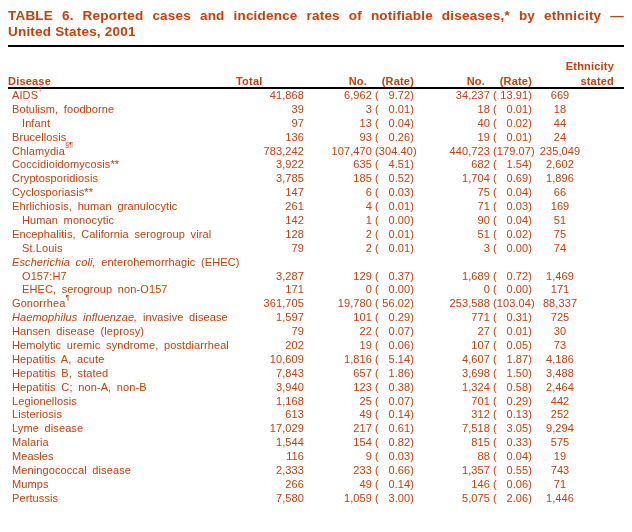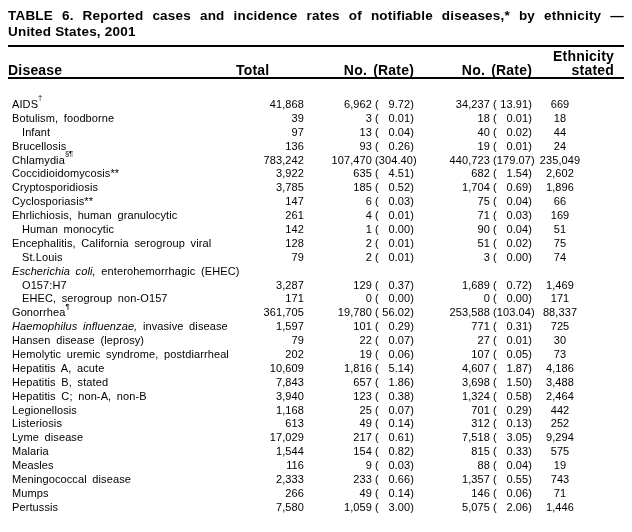--- a/index.html
+++ b/index.html
@@ -1,47 +1,47 @@
 <!DOCTYPE html>
 <html><head>
 <meta charset="utf-8">
 <style>
   html,body { margin:0; padding:0; background:#ffffff; }
   .page {
     width:632px; height:532px; box-sizing:border-box;
-    background:#ffffff; color:#000000;
+    background:#ffffff; color:#c2410c;
     font-family:"Liberation Sans", sans-serif;
     padding:8px 8px 0 8px;
     overflow:hidden;
   }
   
   .title { font-weight:bold; font-size:13.5px; line-height:16px; letter-spacing:0.2px; }
   .title .l1 { text-align:justify; text-align-last:justify; }
   .rule { border:0; border-top:2px solid #000; margin:0; }
   .rule-title { margin-top:5px; }
   
   .cols { display:grid; grid-template-columns:228px 68px 68px 42px 76px 42px 92px; }
   
-  .thead { font-weight:bold; font-size:14px; letter-spacing:0.2px; margin-top:2px; }
+  .thead { font-weight:bold; font-size:11px; letter-spacing:0.2px; margin-top:12px; }
   .hrowA { height:13px; align-items:end; }
   .hrowB { height:15px; align-items:end; }
   .hrowC { height:15px; align-items:end; }
   .eth { grid-column:7; text-align:right; padding-right:10px; line-height:12px; }
   .grp-h { grid-column:3 / 5; text-align:center; border-bottom:1.5px solid #000; padding-bottom:1px; margin-left:12px; }
   .grp-nh { grid-column:5 / 7; text-align:center; border-bottom:1.5px solid #000; padding-bottom:1px; margin-left:12px; }
   .hC { padding-bottom:0; }
   .h-disease { grid-column:1; text-align:left; }
   .h-total { grid-column:2; text-align:left; }
   .h-no1 { grid-column:3; text-align:right; padding-right:5px; }
   .h-rate1 { grid-column:4; text-align:right; }
   .h-no2 { grid-column:5; text-align:right; padding-right:5px; }
   .h-rate2 { grid-column:6; text-align:right; }
   .h-stated { grid-column:7; text-align:right; padding-right:10px; }
   
-  .tbody { margin-top:19px; }
+  .tbody { margin-top:0; }
   .tr { height:13.9px; line-height:13.9px; font-size:11px; letter-spacing:0.1px; }
   .td { white-space:nowrap; }
   .disease { padding-left:4px; word-spacing:2.5px; }
   .disease.indent { padding-left:14px; }
   .it { font-style:italic; }
   sup.fn { font-size:7.5px; line-height:0; position:relative; top:-3px; letter-spacing:0; }
   .num { text-align:right; }
   .ns { padding-right:36px;text-align:center; }
   .rate { display:flex; justify-content:space-between; padding-left:3px; box-sizing:border-box; }
 </style>

